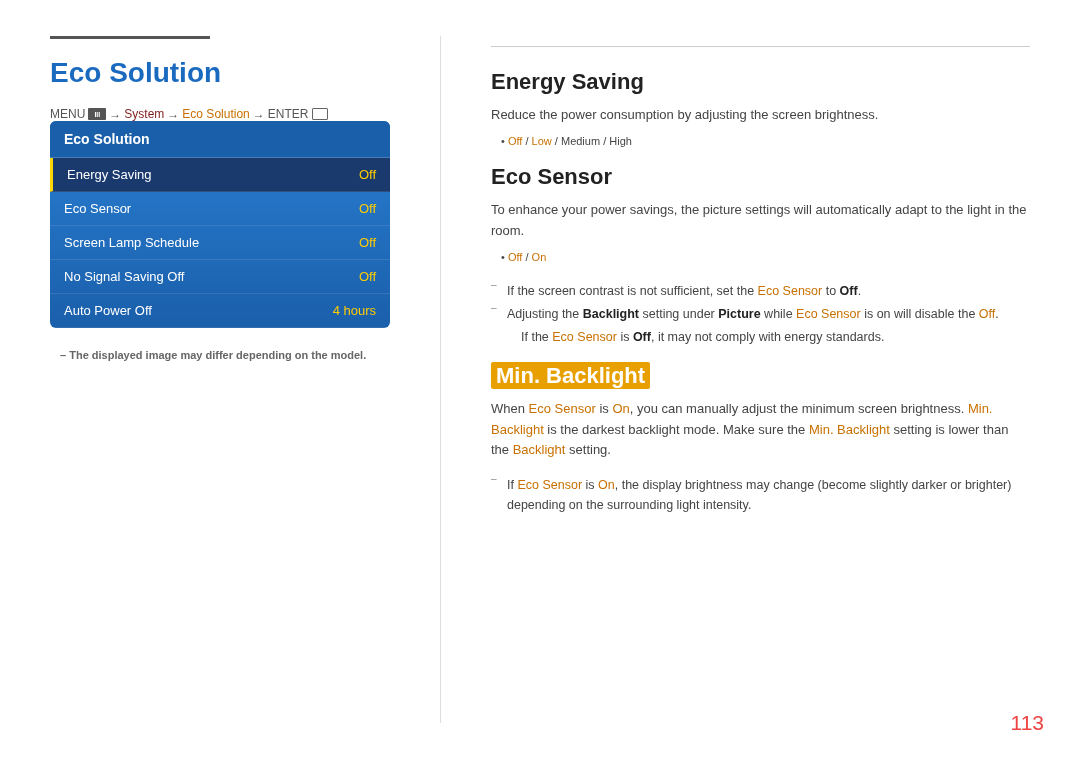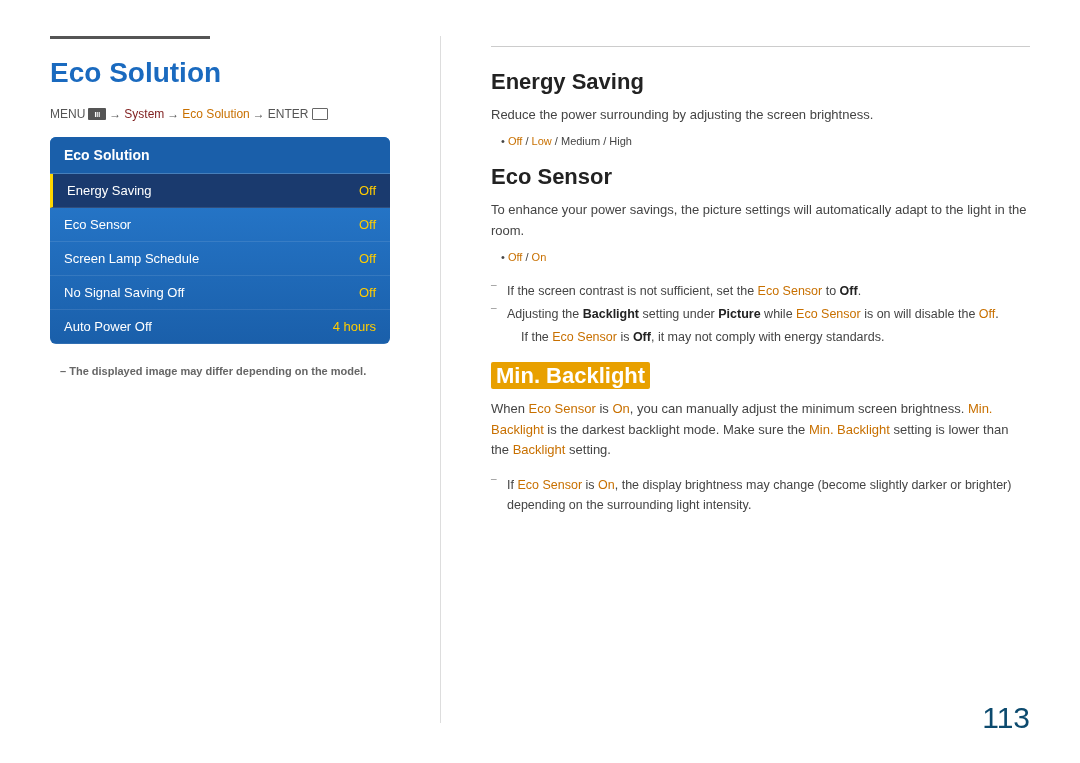--- a/index.html
+++ b/index.html
@@ -180,33 +180,32 @@
     }
 
     .min-backlight-section {
       margin-top: 14px;
       margin-bottom: 14px;
     }
 
     .page-number {
       position: absolute;
       bottom: 28px;
-      right: 50px;
-      font-size: 30px;
-      color: #0c4a6e;
+      right: 36px;
+      font-size: 21px;
+      color: #ef4444;
       font-weight: 300;
     }
 
     .menu-path-container {
       display: flex;
       align-items: center;
       gap: 3px;
       font-size: 12px;
       color: #555;
-      margin-bottom: 16px;
     }
 
     .menu-icon {
       display: inline-flex;
       align-items: center;
       justify-content: center;
       width: 18px;
       height: 12px;
       background: #555;
       border-radius: 1px;
@@ -284,21 +283,21 @@
     <div class="footnote">The displayed image may differ depending on the model.</div>
   </div>
 
   <div class="vertical-divider"></div>
 
   <div class="right-column">
     <div class="top-right-divider"></div>
 
     <div>
       <div class="section-title">Energy Saving</div>
-      <div class="section-body">Reduce the power surrounding by adjusting the screen brightness.</div>
+      <div class="section-body">Reduce the power consumption by adjusting the screen brightness.</div>
       <ul class="bullet-list">
         <li>
           <span class="orange">Off</span>
           <span> / </span>
           <span class="orange">Low</span>
           <span> / </span>
           <span>Medium</span>
           <span> / </span>
           <span>High</span>
         </li>

